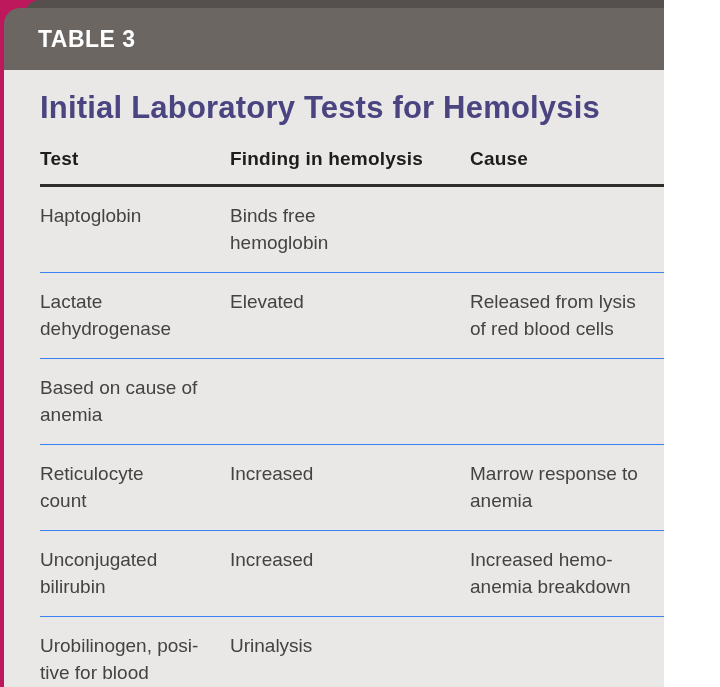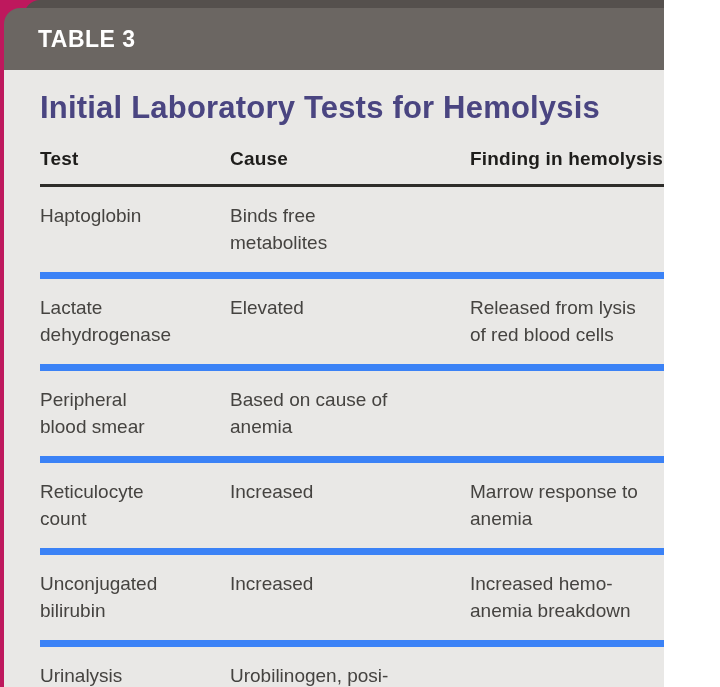--- a/index.html
+++ b/index.html
@@ -78,21 +78,21 @@
   .header-row .col-head {
     font-size: 19px;
     font-weight: bold;
     color: #1e1d1b;
     letter-spacing: 0.2px;
   }
   .data-row {
     padding: 15px 0 16px 0;
   }
   .data-row + .data-row {
-    border-top: 7px solid #3b82f6;
+    border-top: 1px solid #3b82f6;
   }
   .cell {
     font-size: 19px;
     line-height: 27px;
     color: #454340;
     white-space: pre-line;
     padding-right: 10px;
   }
 </style>
 </head>
@@ -106,41 +106,39 @@
       <div class="tab-bar">
         <span class="tab-label">TABLE 3</span>
       </div>
     </div>
 
     <div class="card-body">
       <h1 class="table-title">Initial Laboratory Tests for Hemolysis</h1>
 
       <div class="grid header-row">
         <div class="col-head">Test</div>
+        <div class="col-head">Finding in hemolysis</div>
         <div class="col-head">Cause</div>
-        <div class="col-head">Finding in hemolysis</div>
       </div>
 
       <div class="grid data-row">
         <div class="cell">Haptoglobin</div>
         <div class="cell">Binds free
-metabolites</div>
+hemoglobin</div>
       </div>
 
       <div class="grid data-row">
         <div class="cell">Lactate
 dehydrogenase</div>
         <div class="cell">Elevated</div>
         <div class="cell">Released from lysis
 of red blood cells</div>
       </div>
 
       <div class="grid data-row">
-        <div class="cell">Peripheral
-blood smear</div>
         <div class="cell">Based on cause of
 anemia</div>
       </div>
 
       <div class="grid data-row">
         <div class="cell">Reticulocyte
 count</div>
         <div class="cell">Increased</div>
         <div class="cell">Marrow response to
 anemia</div>
@@ -148,20 +146,20 @@
 
       <div class="grid data-row">
         <div class="cell">Unconjugated
 bilirubin</div>
         <div class="cell">Increased</div>
         <div class="cell">Increased hemo-
 anemia breakdown</div>
       </div>
 
       <div class="grid data-row">
-        <div class="cell">Urinalysis</div>
         <div class="cell">Urobilinogen, posi-
 tive for blood</div>
+        <div class="cell">Urinalysis</div>
       </div>
     </div>
 
   </div>
 </div>
 
 </body></html>

